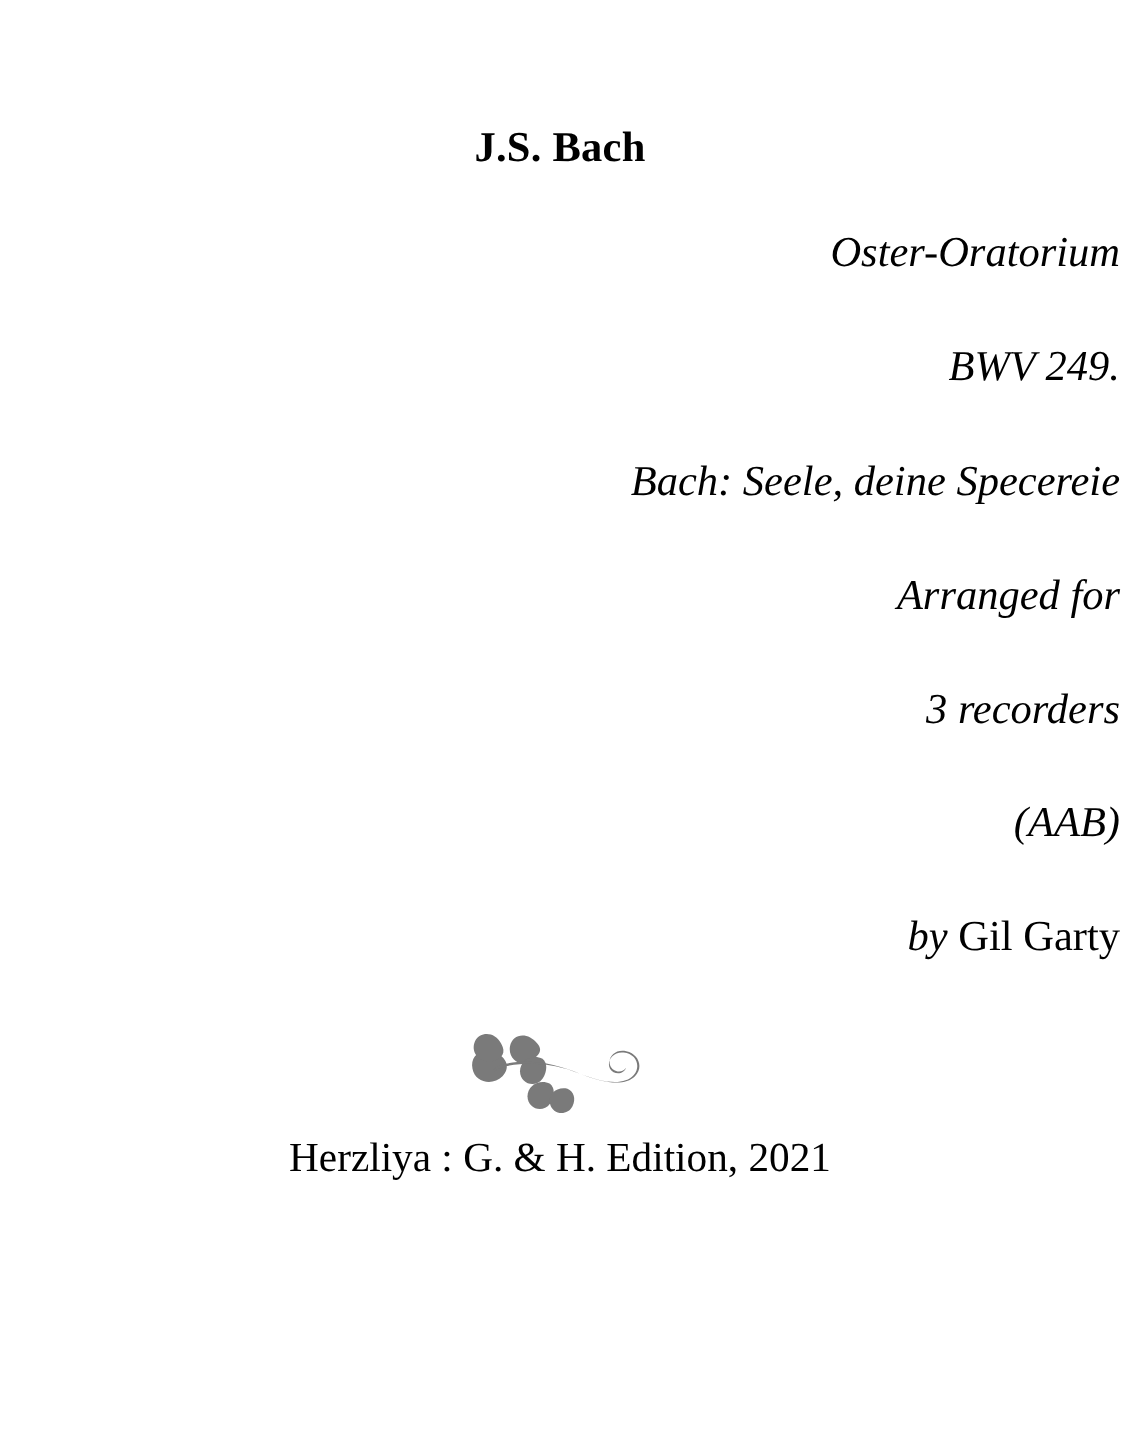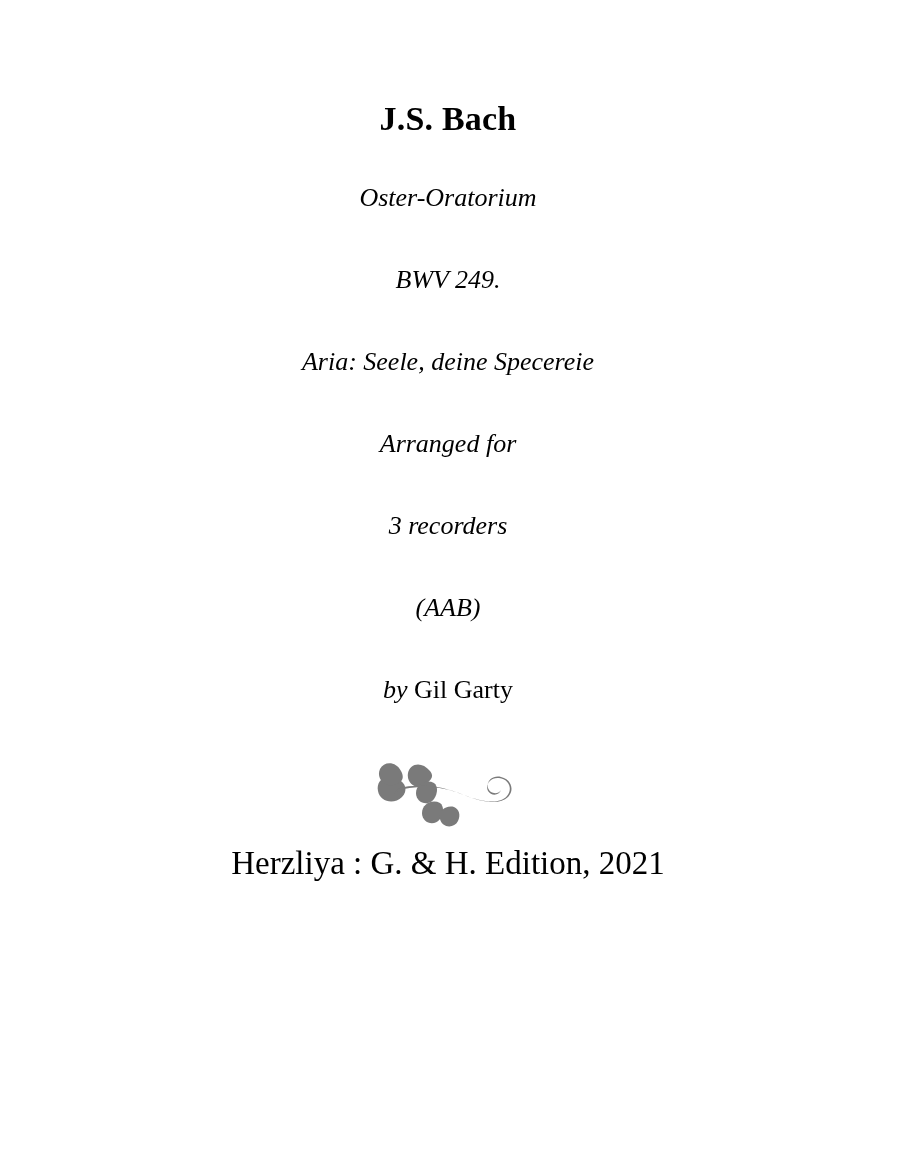--- a/index.html
+++ b/index.html
@@ -29,24 +29,25 @@
     text-align: center;
   }
   .composer {
     font-size: 34px;
     font-weight: bold;
     letter-spacing: 0.2px;
     margin: 0 0 46px 0;
     line-height: 1.1;
   }
   .line {
-    font-size: 26px;
+    font-size: 34px;
     font-style: italic;
     margin: 0 0 52px 0;
     line-height: 1.15;
+    text-align: right;
   }
   .line.author {
   }
   .line.author .roman {
     font-style: normal;
   }
   .ornament {
     text-align: center;
     margin: 14px 0 10px 0;
     height: 78px;
@@ -68,21 +69,21 @@
 <div class="page">
 
   <div class="title-block">
 
     <div class="composer">J.S. Bach</div>
 
     <div class="line">Oster-Oratorium</div>
 
     <div class="line">BWV 249.</div>
 
-    <div class="line">Aria: Seele, deine Specereie</div>
+    <div class="line">Bach: Seele, deine Specereie</div>
 
     <div class="line">Arranged for</div>
 
     <div class="line">3 recorders</div>
 
     <div class="line">(AAB)</div>
 
     <div class="line author">
       <span>by </span><span class="roman">Gil Garty</span>
     </div>

